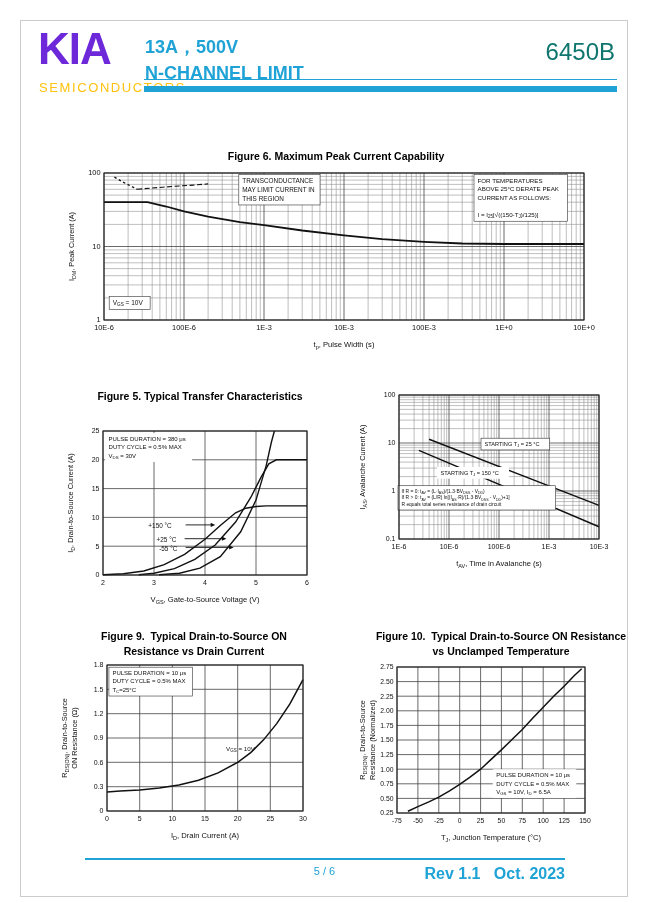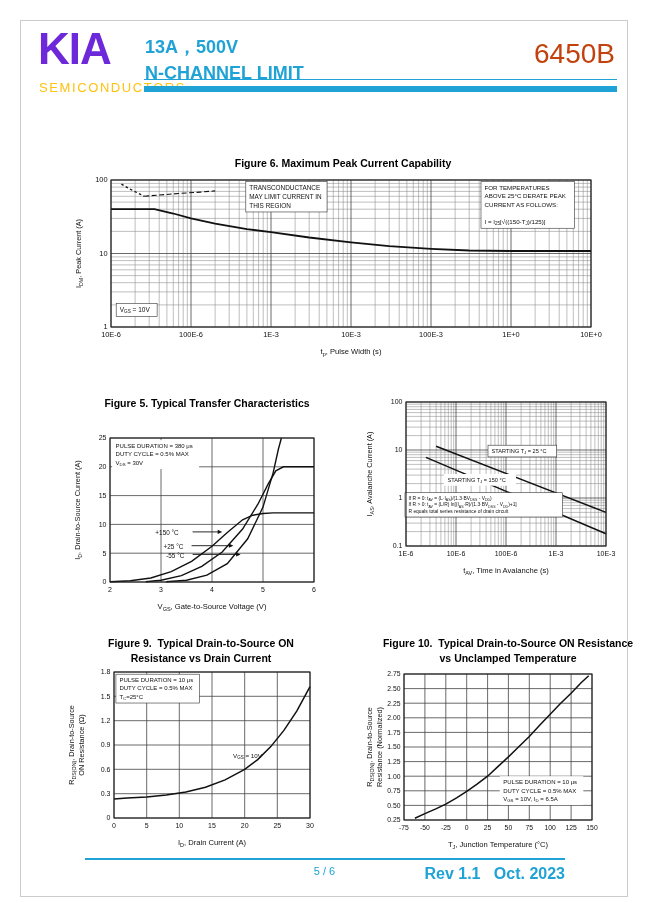--- a/index.html
+++ b/index.html
@@ -2,24 +2,24 @@
 <html><head>
 <meta charset="utf-8">
 <style>
 *{box-sizing:border-box}
 body{margin:0;background:#fff}
 .page{position:relative;width:649px;height:917px;background:#fff;font-family:"Liberation Sans",sans-serif;overflow:hidden}
 .page-border{position:absolute;left:20px;top:20px;width:608px;height:877px;border:1px solid #ccc}
 .logo{position:absolute;left:38px;top:24px;font-size:44px;font-weight:800;color:#6d28d9;letter-spacing:-1px}
 .logo-sub{position:absolute;left:39px;top:80px;font-size:13px;font-weight:normal;color:#ffc20e;letter-spacing:1.6px}
 .subtitle{position:absolute;left:145px;top:34px;font-size:18px;font-weight:bold;color:#1fa3d6;line-height:1.45}
-.partnum{position:absolute;right:34px;top:38px;font-size:28px;color:#c2410c}
+.partnum{position:absolute;right:34px;top:38px;font-size:24px;color:#0f766e}
 .rule-thin{position:absolute;left:144px;top:79px;width:473px;height:1px;background:#1fa3d6}
 .rule-thick{position:absolute;left:144px;top:86px;width:473px;height:6px;background:#1fa3d6}
-figure{position:absolute;margin:16px;padding:0}
+figure{position:absolute;margin:9px;padding:0}
 .tb{display:block}
 .fig-title{text-align:center;font-size:10.5px;font-weight:bold;color:#000;line-height:1.4;white-space:nowrap}
 .f6{left:57px;top:140px;width:540px}
 .f7{left:56px;top:380px;width:270px}
 .f8{left:348px;top:378px;width:280px}
 .f9{left:50px;top:620px;width:270px}
 .f10{left:348px;top:620px;width:288px}
 .f6 .tb{height:18px}
 .f7 .tb,.f8 .tb{height:34px}
 .f9 .tb,.f10 .tb{height:32px}

